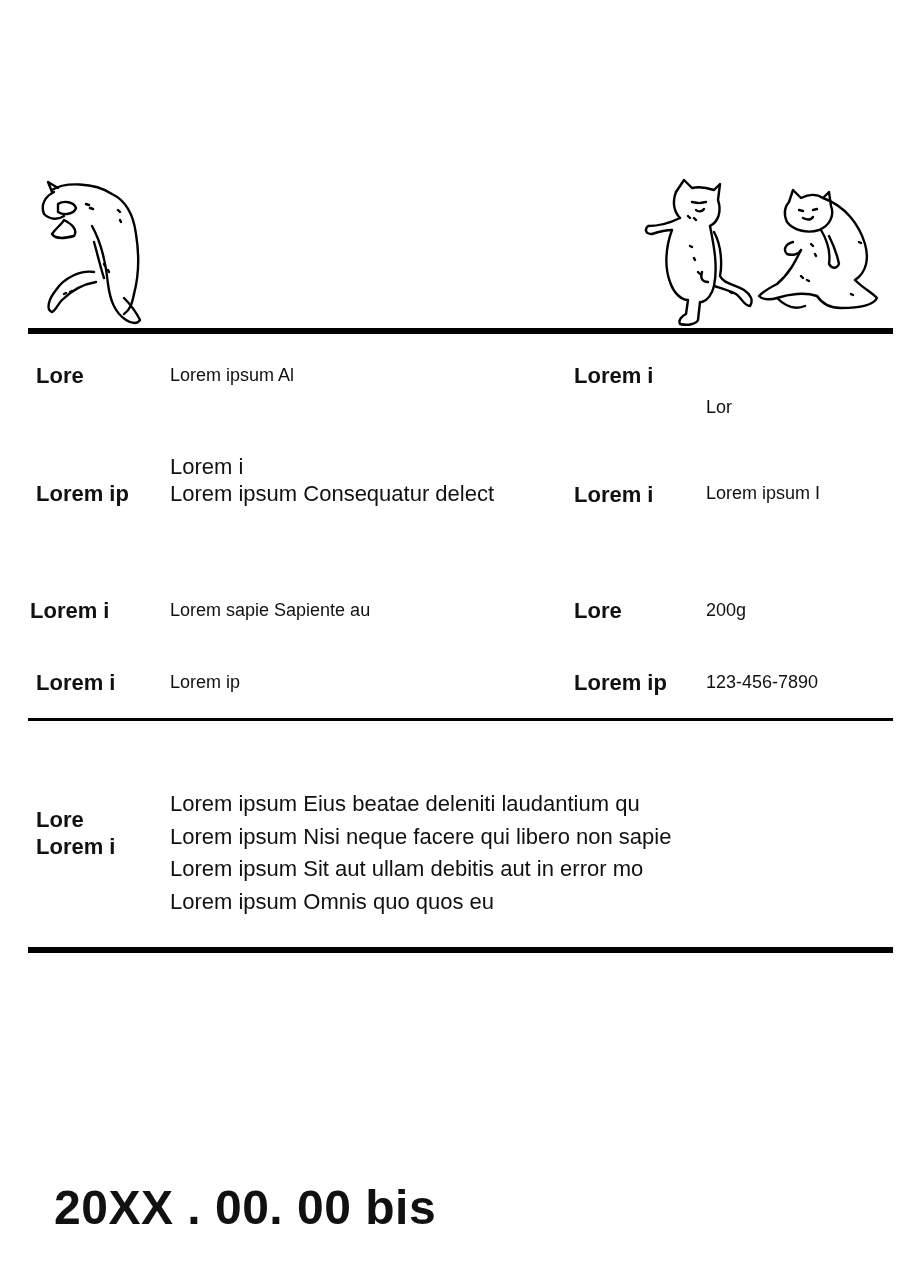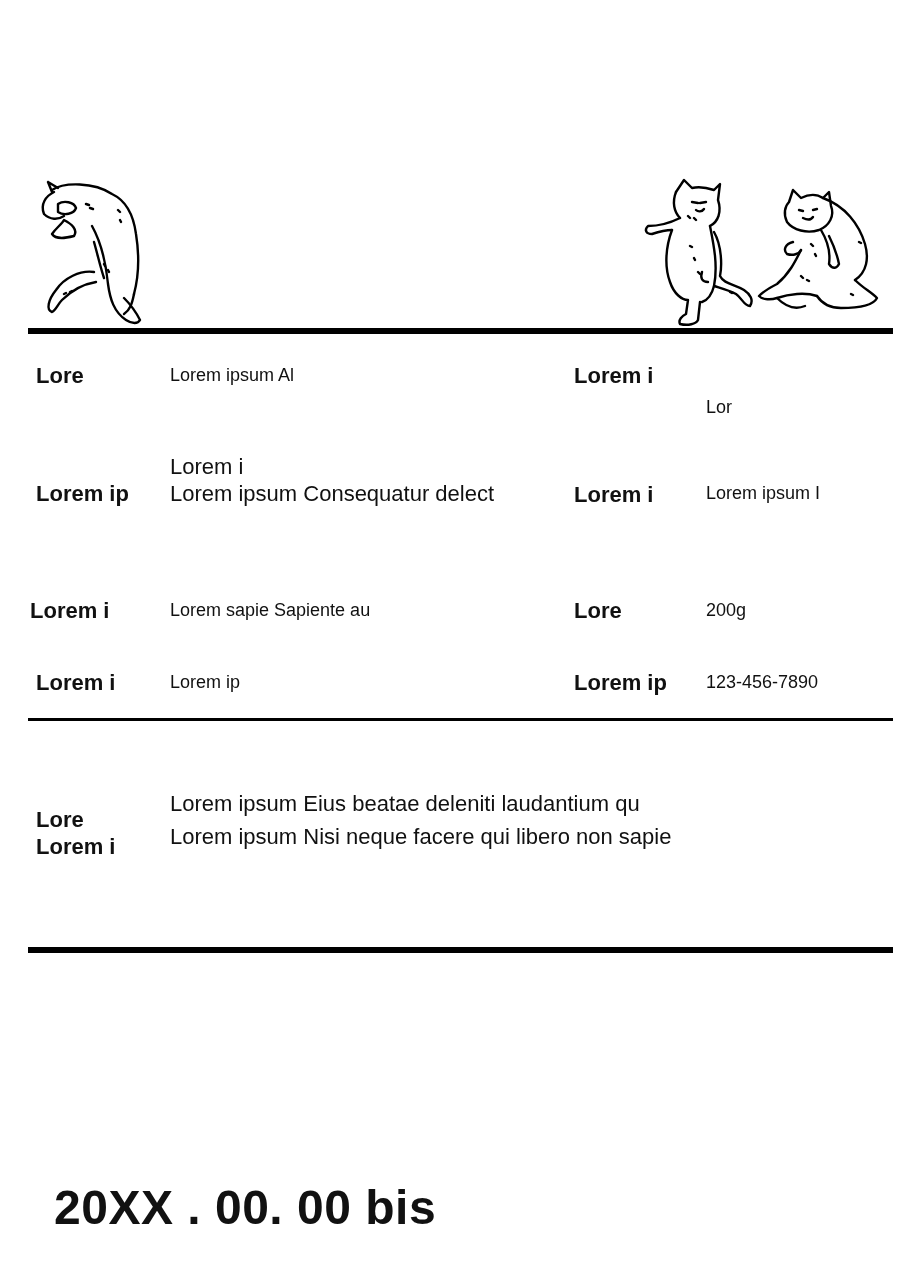--- a/index.html
+++ b/index.html
@@ -86,17 +86,19 @@
 
 <div class="rule thin" style="top:718px;"></div>
 
 <div class="multi" style="left:36px; top:806px; font-weight:bold;">
   <div>Lore</div>
   <div>Lorem i</div>
 </div>
 <div class="multi wide" style="left:170px; top:750px;margin-top:38px;">
   <div>Lorem ipsum Eius beatae deleniti laudantium qu</div>
   <div>Lorem ipsum Nisi neque facere qui libero non sapie</div>
+  <div>Lorem ipsum Sit aut ullam debitis aut in error mo</div>
+  <div>Lorem ipsum Omnis quo quos eu</div>
 </div>
 
 <div class="rule thick" style="top:947px;"></div>
 
 <div class="date">20XX . 00. 00 bis</div>
 
 </body></html>

